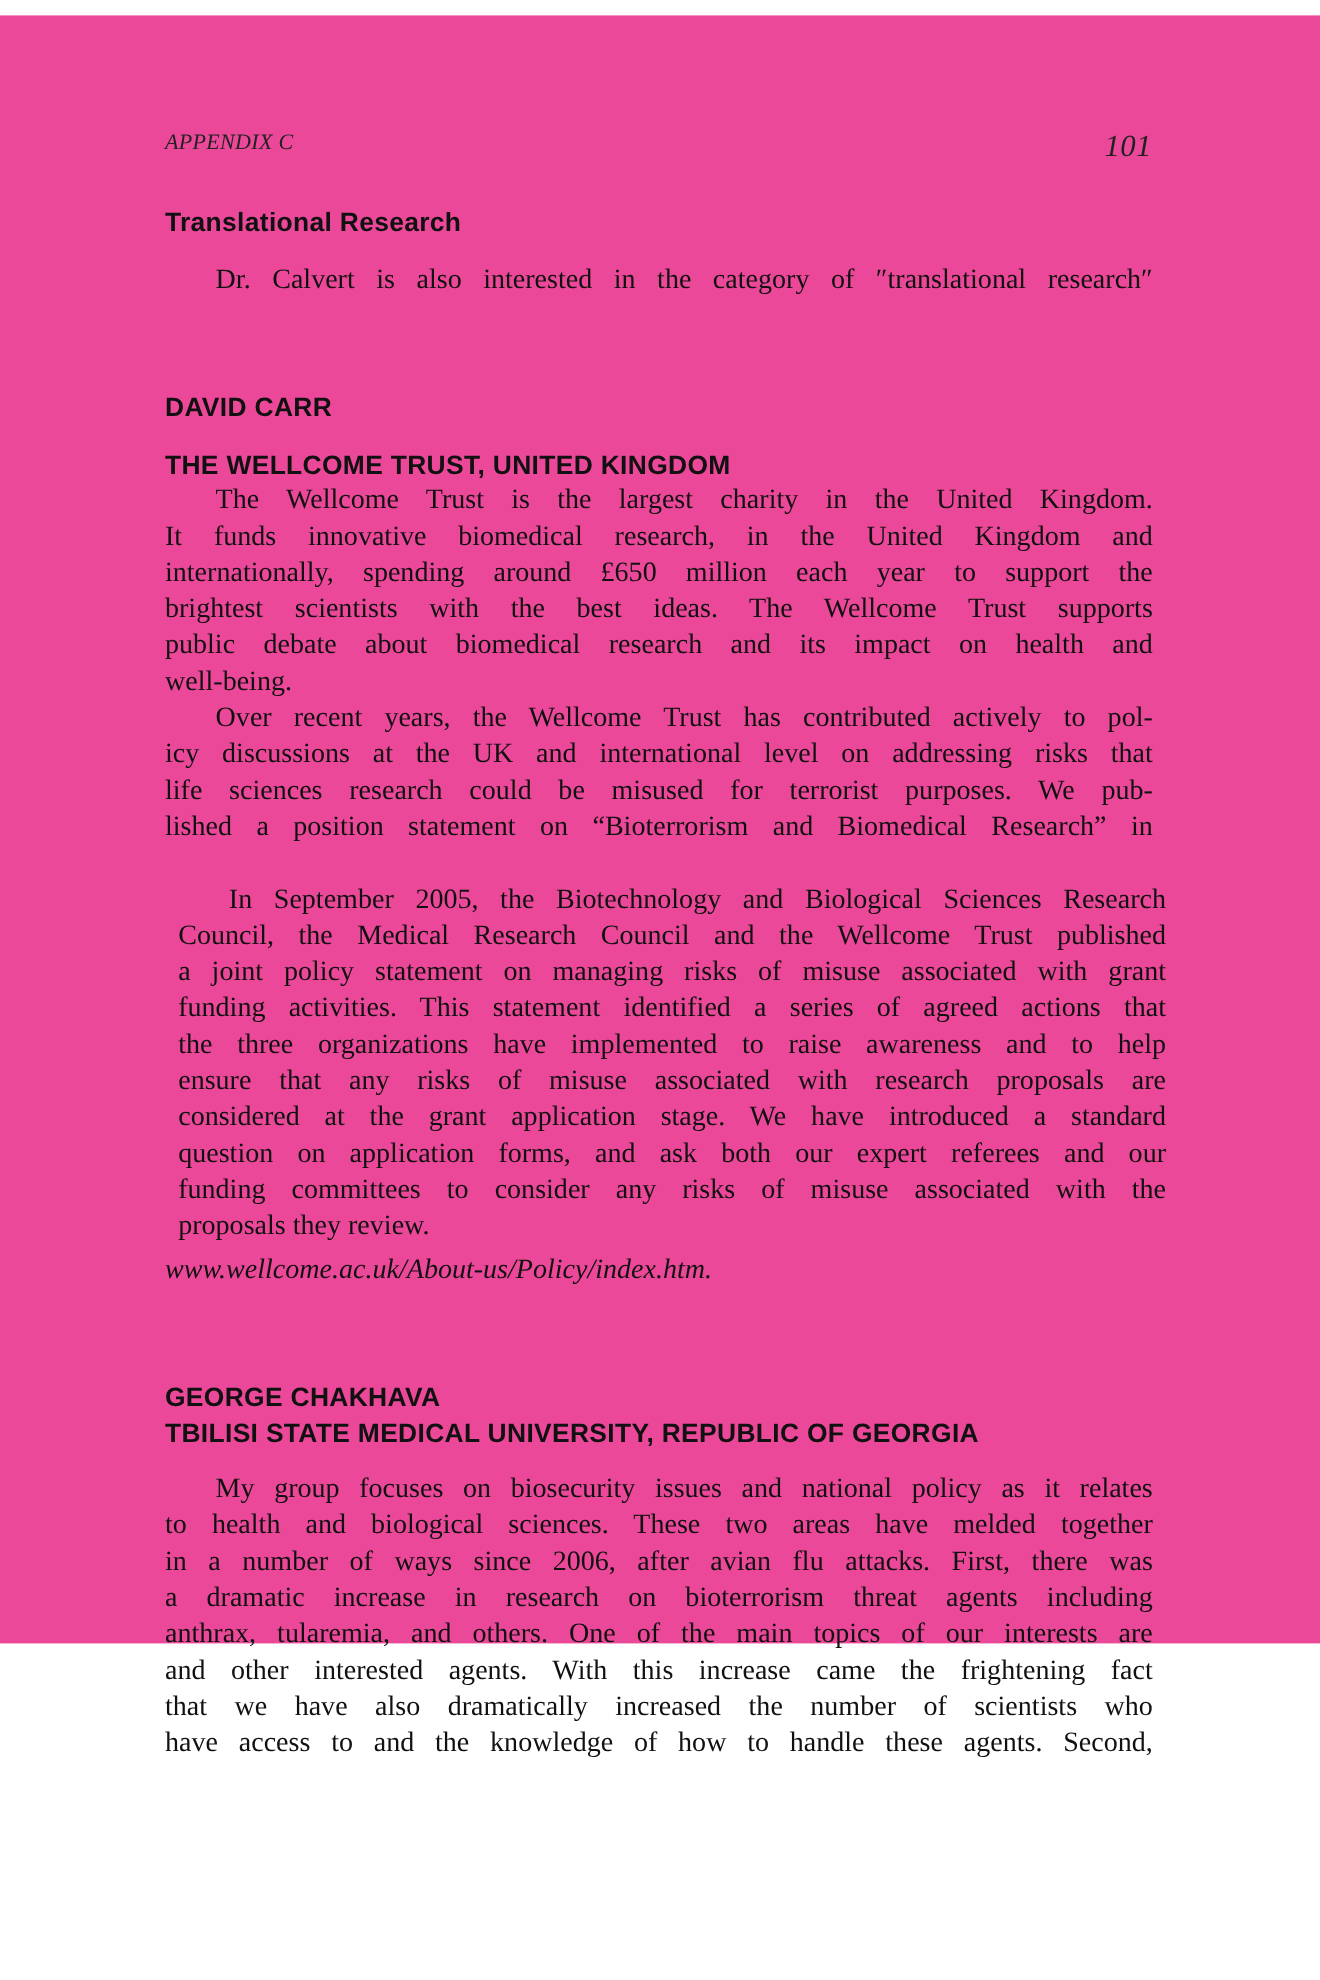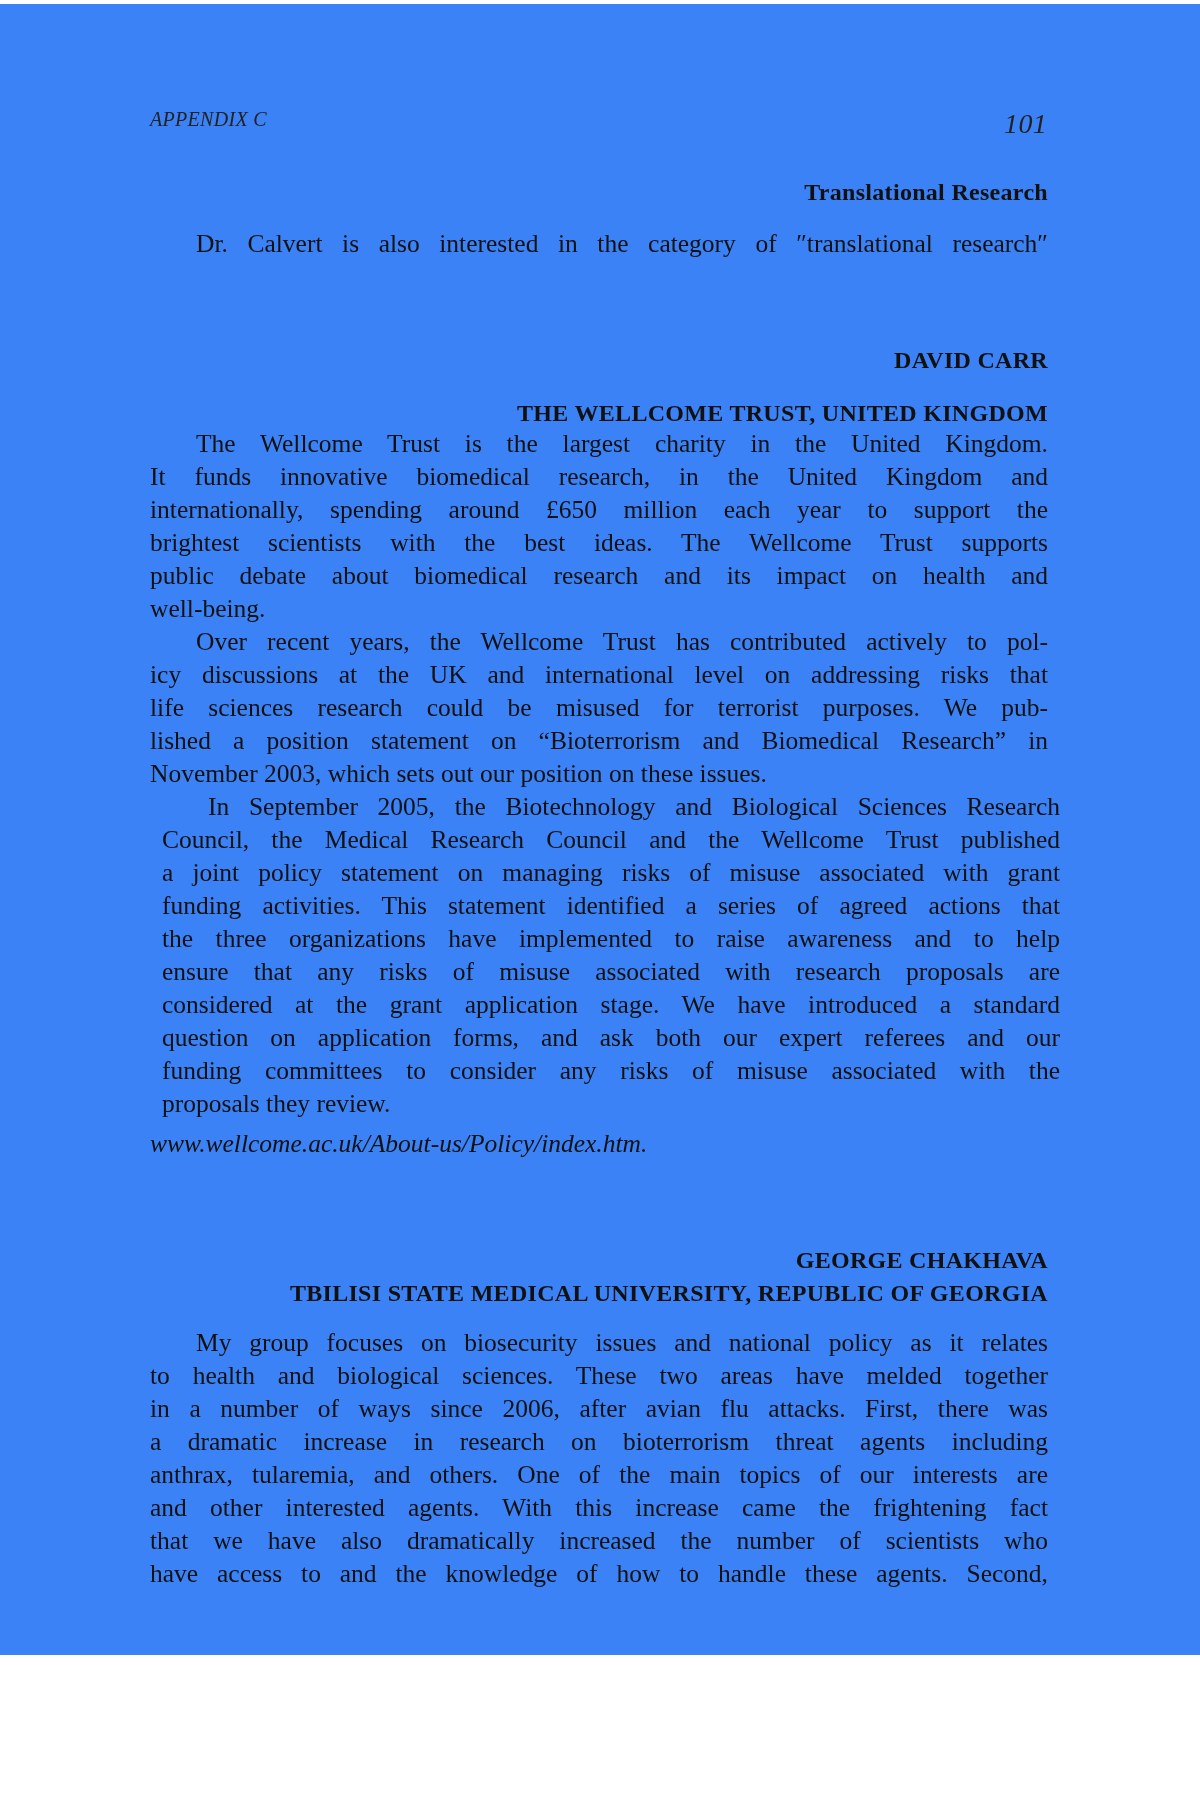--- a/index.html
+++ b/index.html
@@ -1,25 +1,25 @@
 <!DOCTYPE html>
 <html><head>
 <meta charset="utf-8">
 <style>
   html, body { margin: 0; padding: 0; background: #ffffff; }
   body { width: 1200px; height: 1800px; position: relative; overflow: hidden;
          font-family: "DejaVu Serif", "Liberation Serif", serif; color: #111111; }
-  .page { position: absolute; left: 0; top: 4px; width: 1200px; height: 1651px; background: #3b82f6; }
+  .page { position: absolute; left: 0; top: 14px; width: 1200px; height: 1480px; background: #ec4899; }
   .running-head { position: absolute; top: 104px; font-style: italic; font-size: 20px;
                   font-family: "Liberation Serif", serif; letter-spacing: 0.3px; color: #222; }
   .rh-left { left: 150px; }
   .rh-right { right: 153px; font-size: 28px; }
   .col { position: absolute; left: 150px; width: 898px; }
-  .heading { text-align: right; font-weight: bold; font-size: 24px; line-height: 33px;
-             font-family: Liberation Serif, serif; letter-spacing: 0.3px; }
+  .heading { text-align: left; font-weight: bold; font-size: 24px; line-height: 33px;
+             font-family: Liberation Sans, sans-serif; letter-spacing: 0.3px; }
   .line { display: block; height: 33px; line-height: 33px; font-size: 25.5px;
           font-family: "Liberation Serif", serif; white-space: nowrap;
           text-align: justify; text-align-last: justify; }
   .line.last { text-align-last: left; }
   .line.indent { padding-left: 46px; }
   .url { font-style: italic; }
 </style>
 </head>
 <body>
 
@@ -43,21 +43,20 @@
     <span class="line">brightest scientists with the best ideas. The Wellcome Trust supports</span>
     <span class="line">public debate about biomedical research and its impact on health and</span>
     <span class="line last">well-being.</span>
   </div>
 
   <div class="col" style="top:621px;">
     <span class="line indent">Over recent years, the Wellcome Trust has contributed actively to pol-</span>
     <span class="line">icy discussions at the UK and international level on addressing risks that</span>
     <span class="line">life sciences research could be misused for terrorist purposes. We pub-</span>
     <span class="line">lished a position statement on “Bioterrorism and Biomedical Research” in</span>
-    <span class="line last">November 2003, which sets out our position on these issues.</span>
   </div>
 
   <div class="col" style="top:786px;margin-left:12px;">
     <span class="line indent">In September 2005, the Biotechnology and Biological Sciences Research</span>
     <span class="line">Council, the Medical Research Council and the Wellcome Trust published</span>
     <span class="line">a joint policy statement on managing risks of misuse associated with grant</span>
     <span class="line">funding activities. This statement identified a series of agreed actions that</span>
     <span class="line">the three organizations have implemented to raise awareness and to help</span>
     <span class="line">ensure that any risks of misuse associated with research proposals are</span>
     <span class="line">considered at the grant application stage. We have introduced a standard</span>

